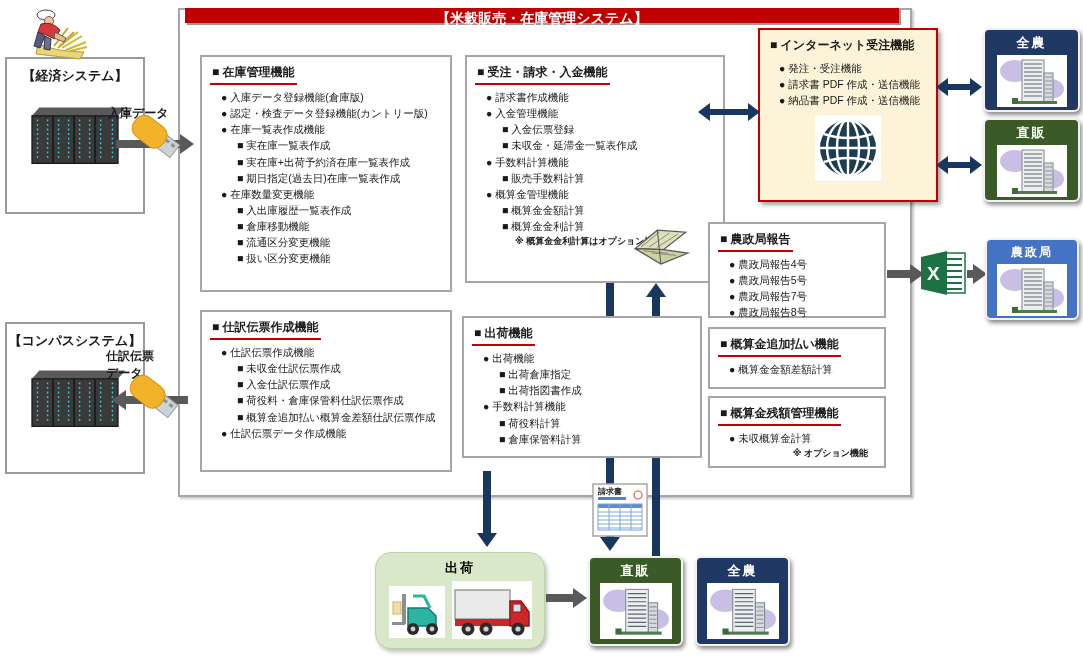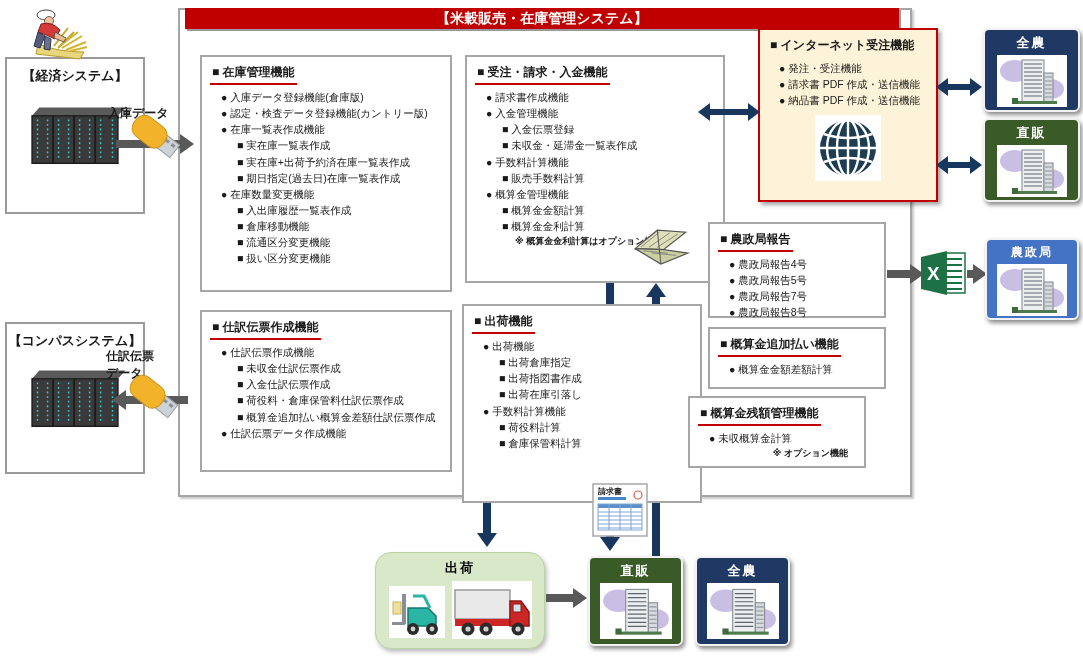--- a/index.html
+++ b/index.html
@@ -3,21 +3,21 @@
 <meta charset="utf-8">
 <style>
   html,body{margin:0;padding:0;background:#fff;}
   .stage{position:relative;width:1083px;height:660px;background:#fff;overflow:hidden;
          font-family:"Liberation Sans","DejaVu Sans",sans-serif;color:#1a1a1a;}
 
   
   .container{position:absolute;left:178px;top:8px;width:730px;height:485px;
              background:#fff;border:2px solid #a6a6a6;box-shadow:2px 2px 2px #c9c9c9;z-index:0;}
 
-  .banner{position:absolute;left:185px;top:8px;width:714px;height:21px;background:#c00000;
+  .banner{position:absolute;left:185px;top:8px;width:714px;height:15px;background:#c00000;
           color:#fff;font-weight:bold;font-size:14px;text-align:center;line-height:21px;
           box-shadow:2px 2px 0 #9a9a9a;z-index:4;}
 
   
   .fbox{position:absolute;background:#fff;border:2px solid #a6a6a6;padding:5px 6px;z-index:2;box-sizing:border-box;}
   .btitle{display:inline-block;font-weight:bold;font-size:12px;border-bottom:2px solid #c00000;
           padding:0 2px 2px 2px;margin:1px 0 3px 2px;}
   .it{font-size:10.5px;line-height:1.25;margin:3px 0;}
   .lv1{padding-left:13px;}
   .lv2{padding-left:29px;}
@@ -176,26 +176,25 @@
   <div class="fbox" style="left:200px;top:310px;width:252px;height:162px">
     <div class="btitle">■ 仕訳伝票作成機能</div>
     <div class="it lv1">● 仕訳伝票作成機能</div>
     <div class="it lv2">■ 未収金仕訳伝票作成</div>
     <div class="it lv2">■ 入金仕訳伝票作成</div>
     <div class="it lv2">■ 荷役料・倉庫保管料仕訳伝票作成</div>
     <div class="it lv2">■ 概算金追加払い概算金差額仕訳伝票作成</div>
     <div class="it lv1">● 仕訳伝票データ作成機能</div>
   </div>
 
-  <div class="fbox" style="left:462px;top:304px;width:240px;height:199px">
+  <div class="fbox" style="left:462px;top:316px;width:240px;height:142px">
     <div class="btitle">■ 出荷機能</div>
     <div class="it lv1">● 出荷機能</div>
     <div class="it lv2">■ 出荷倉庫指定</div>
     <div class="it lv2">■ 出荷指図書作成</div>
-    <div class="it lv2">■ 出荷在庫引落し</div>
     <div class="it lv1">● 手数料計算機能</div>
     <div class="it lv2">■ 荷役料計算</div>
     <div class="it lv2">■ 倉庫保管料計算</div>
   </div>
 
   <div class="fbox internet" style="left:758px;top:28px;width:180px;height:174px">
     <div class="btitle">■ インターネット受注機能</div>
     <div class="it lv1">● 発注・受注機能</div>
     <div class="it lv1">● 請求書 PDF 作成・送信機能</div>
     <div class="it lv1">● 納品書 PDF 作成・送信機能</div>
@@ -218,21 +217,21 @@
     <div class="it lv1">● 農政局報告5号</div>
     <div class="it lv1">● 農政局報告7号</div>
     <div class="it lv1">● 農政局報告8号</div>
   </div>
 
   <div class="fbox" style="left:708px;top:327px;width:178px;height:62px">
     <div class="btitle">■ 概算金追加払い機能</div>
     <div class="it lv1">● 概算金金額差額計算</div>
   </div>
 
-  <div class="fbox" style="left:688px;top:396px;width:178px;height:72px">
+  <div class="fbox" style="left:708px;top:396px;width:178px;height:72px">
     <div class="btitle">■ 概算金残額管理機能</div>
     <div class="it lv1">● 未収概算金計算</div>
     <div class="it note right">※ オプション機能</div>
   </div>
 
   <div class="extbox" style="left:5px;top:322px;width:140px;height:152px">
     <div class="extlabel">【コンパスシステム】</div>
     <svg width="108" height="64" style="margin-top:16px">
         <use href="#server"></use>
       </svg>

